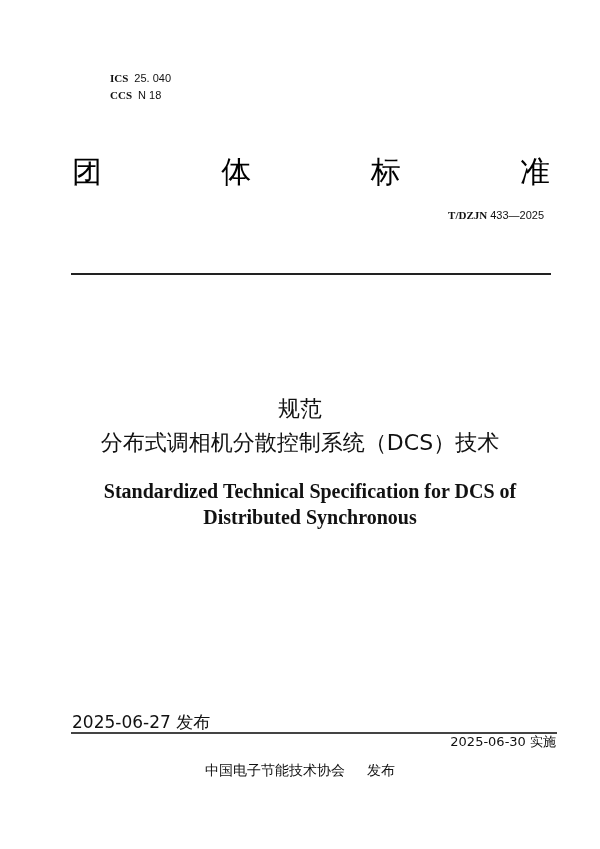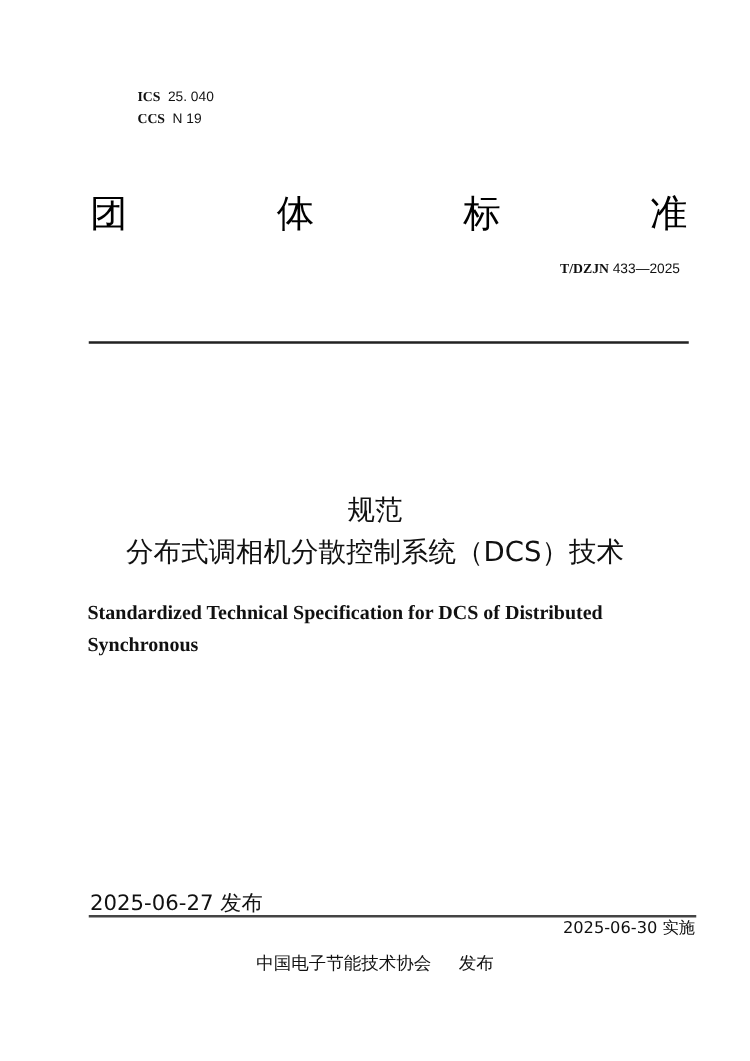--- a/index.html
+++ b/index.html
@@ -17,39 +17,39 @@
     #std-number .pre { font-family: "Liberation Serif", serif; font-weight: bold; }
     #std-number .num { font-family: "Liberation Sans", sans-serif; margin-left: 3px; }
 
     .rule { background: #222; height: 2px; }
     #rule-top { left: 71px; top: 273px; width: 480px; }
     #rule-bottom { left: 71px; top: 732px; width: 486px; background: #444; height: 2px; }
 
     #cn-title { left: 60px; top: 392px; width: 480px; text-align: center;
       font-family: "DejaVu Sans", sans-serif; font-size: 22px; line-height: 34px; }
 
-    #en-title { left: 70px; top: 478px; width: 480px; 
-      font-family: "Liberation Serif", serif; font-weight: bold; font-size: 16px; line-height: 26px; }
+    #en-title { left: 70px; top: 478px; width: 480px; text-align: center;
+      font-family: "Liberation Serif", serif; font-weight: bold; font-size: 20px; line-height: 26px; }
 
     #date-issue { left: 72px; top: 711px; font-family: "DejaVu Sans", sans-serif; font-size: 17px; }
     #date-impl { right: 44px; top: 733px; font-family: "DejaVu Sans", sans-serif; font-size: 13px; }
 
     #publisher { left: 0; width: 600px; top: 762px; text-align: center;
       font-family: "DejaVu Sans", sans-serif; font-size: 14px; }
     #publisher .act { margin-left: 22px; }
   </style>
 </head>
 <body>
 
 <div id="codes" class="abs">
   <div>
     <span class="k">ICS</span><span class="v">25. 040</span>
   </div>
   <div>
-    <span class="k">CCS</span><span class="v">N 19</span>
+    <span class="k">CCS</span><span class="v">N 18</span>
   </div>
 </div>
 
 <div id="big-title" class="abs">
   <span>团</span>
   <span>体</span>
   <span>标</span>
   <span>准</span>
 </div>
 

